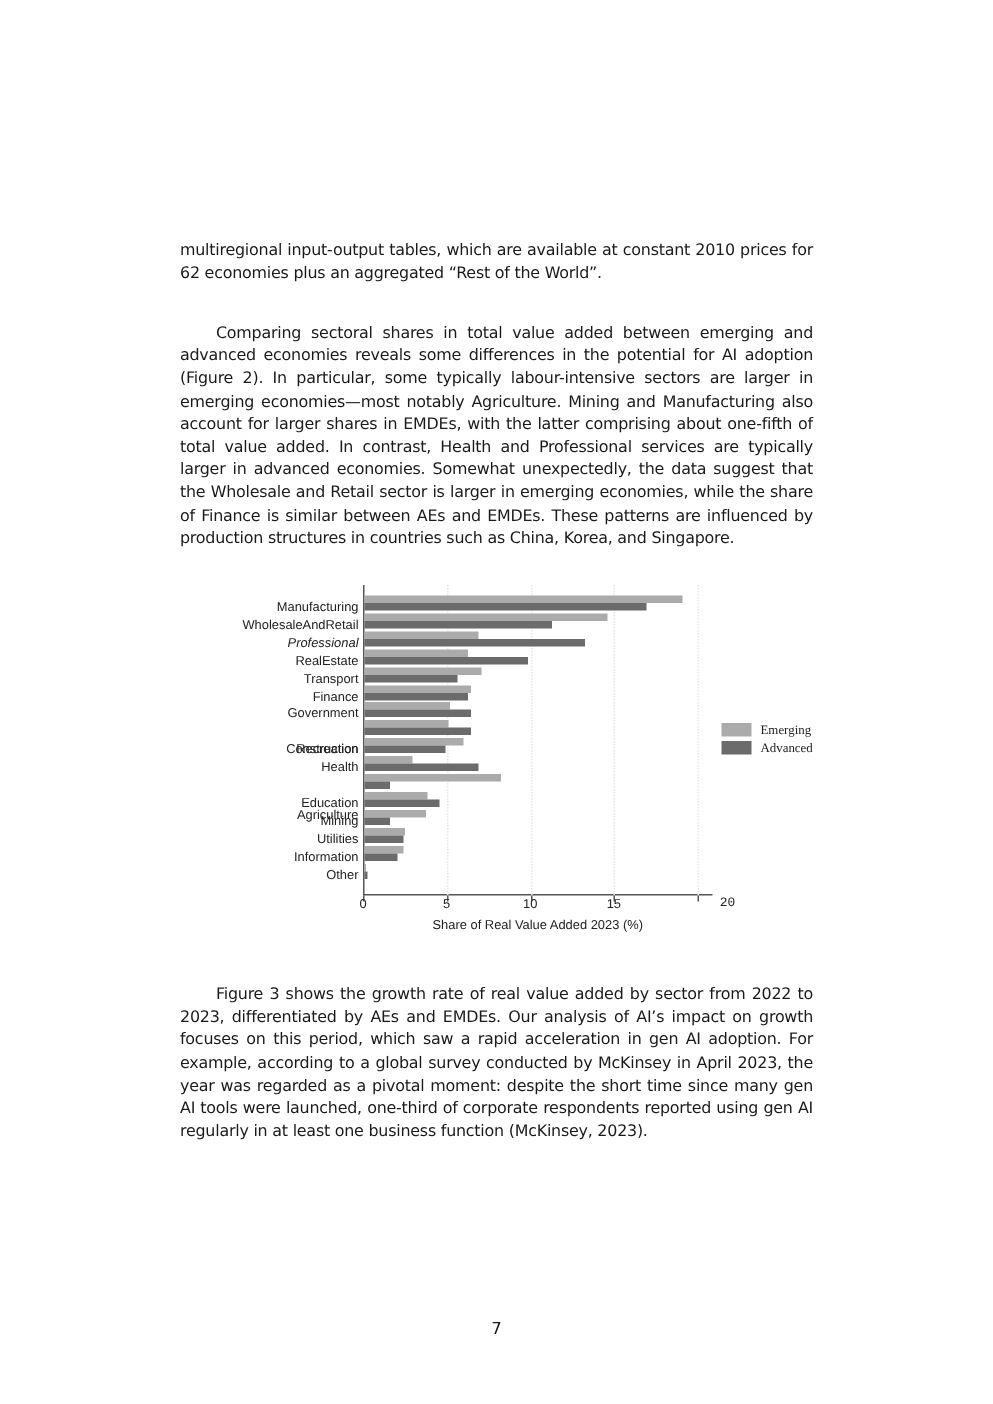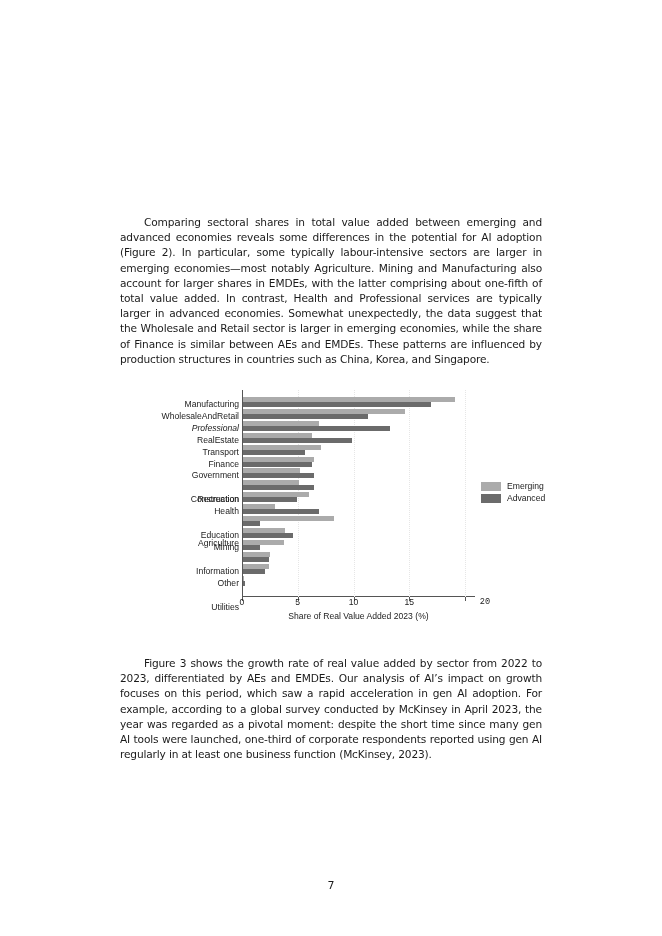--- a/index.html
+++ b/index.html
@@ -16,29 +16,30 @@
   .yaxis { position: absolute; left: 0; top: 0; bottom: 0; width: 1px; background: #555; }
   .xaxis { position: absolute; left: 0; right: 0; bottom: 0; height: 1px; background: #555; }
   .row { position: absolute; left: 0; height: 12px; width: 100%; }
   .bar { position: absolute; left: 1px; height: 5px; }
   .bar.e { top: 0; background: #ababab; }
   .bar.a { top: 5px; background: #6b6b6b; }
   .ylabel { position: absolute; right: 237px; width: 120px; text-align: right; font-family: "Liberation Sans", sans-serif; font-size: 8.6px; line-height: 12px; color: #222; white-space: nowrap; }
   .tick { position: absolute; bottom: -4px; width: 1px; height: 4px; background: #555; }
   .ticklabel { position: absolute; top: 212px; font-family: "Liberation Sans", sans-serif; font-size: 8.6px; transform: translateX(-50%); color: #222; }
   .xtitle { position: absolute; top: 226px; left: 97px; width: 233px; text-align: center; font-family: "Liberation Sans", sans-serif; font-size: 8.6px; color: #222; }
-  .legend { position: absolute; left: 336px; top: 95px; font-family: Liberation Sans, sans-serif; font-size: 8.6px; color: #222; }
+  .legend { position: absolute; left: 336px; top: 95px; font-family: Liberation Serif, serif; font-size: 8.6px; color: #222; }
   .legend-item { display: flex; align-items: center; height: 12px; }
   .swatch { width: 20px; height: 9px; margin-right: 6px; }
   .pagenum { position: absolute; top: 879px; left: 0; width: 662px; text-align: center; font-size: 11px; }
 </style>
 </head>
 <body>
 
 <div class="page">
+  <p class="para" style="top:160px;">multiregional input-output tables, which are available at constant 2010 prices for 62 economies plus an aggregated “Rest of the World”.</p>
   <p class="para indent" style="top:199px;">Comparing sectoral shares in total value added between emerging and advanced economies reveals some differences in the potential for AI adoption (Figure 2). In particular, some typically labour-intensive sectors are larger in emerging economies—most notably Agriculture. Mining and Manufacturing also account for larger shares in EMDEs, with the latter comprising about one-fifth of total value added. In contrast, Health and Professional services are typically larger in advanced economies. Somewhat unexpectedly, the data suggest that the Wholesale and Retail sector is larger in emerging economies, while the share of Finance is similar between AEs and EMDEs. These patterns are influenced by production structures in countries such as China, Korea, and Singapore.</p>
 
   <div class="chart">
     <div class="plot" id="plot">
       <div class="yaxis"></div>
       <div class="xaxis"></div>
     <div class="tick" style="left: 0px;"></div>
         <div class="gridline" style="left: 55.75px;"></div>
         <div class="tick" style="left: 55.75px;"></div>
         <div class="gridline" style="left: 111.5px;"></div>
@@ -119,21 +120,21 @@
         <div class="ylabel" style="top: 48.7px; left: 0px; width: 94px;">RealEstate</div>
         <div class="ylabel" style="top: 60.6px; left: 0px; width: 94px;">Transport</div>
         <div class="ylabel" style="top: 72.5px; left: 0px; width: 94px;">Finance</div>
         <div class="ylabel" style="top: 84.4px; left: 0px; width: 94px;">Government</div>
         <div class="ylabel" style="top: 96.3px; left: 0px; width: 94px; margin-top: 12px;">Recreation</div>
         <div class="ylabel" style="top: 108.2px; left: 0px; width: 94px;">Construction</div>
         <div class="ylabel" style="top: 120.1px; left: 0px; width: 94px;">Health</div>
         <div class="ylabel" style="top: 132px; left: 0px; width: 94px; margin-top: 20px;">Agriculture</div>
         <div class="ylabel" style="top: 143.9px; left: 0px; width: 94px;">Education</div>
         <div class="ylabel" style="top: 155.8px; left: 0px; width: 94px;">Mining</div>
-        <div class="ylabel" style="top: 167.7px; left: 0px; width: 94px; margin-top: 48px;">Utilities</div>
+        <div class="ylabel" style="top: 167.7px; left: 0px; width: 94px;">Utilities</div>
         <div class="ylabel" style="top: 179.6px; left: 0px; width: 94px;">Information</div>
         <div class="ylabel" style="top: 191.5px; left: 0px; width: 94px;">Other</div>
       </div>
     <div id="ticklabels">
         <div class="ticklabel" style="left: 97px;">0</div>
         <div class="ticklabel" style="left: 152.75px;">5</div>
         <div class="ticklabel" style="left: 208.5px;">10</div>
         <div class="ticklabel" style="left: 264.25px;">15</div>
         <div class="ticklabel" style="left: 340px; font-family: Liberation Mono, monospace;">20</div>
       </div>

